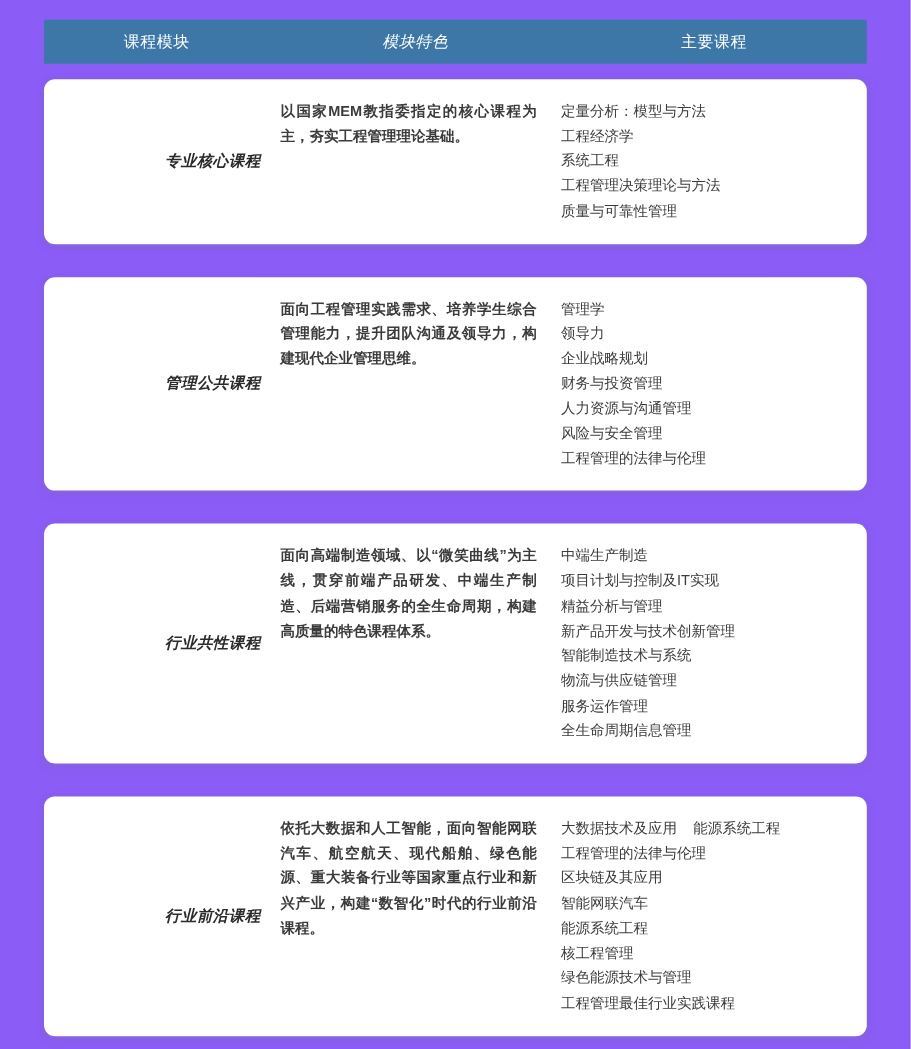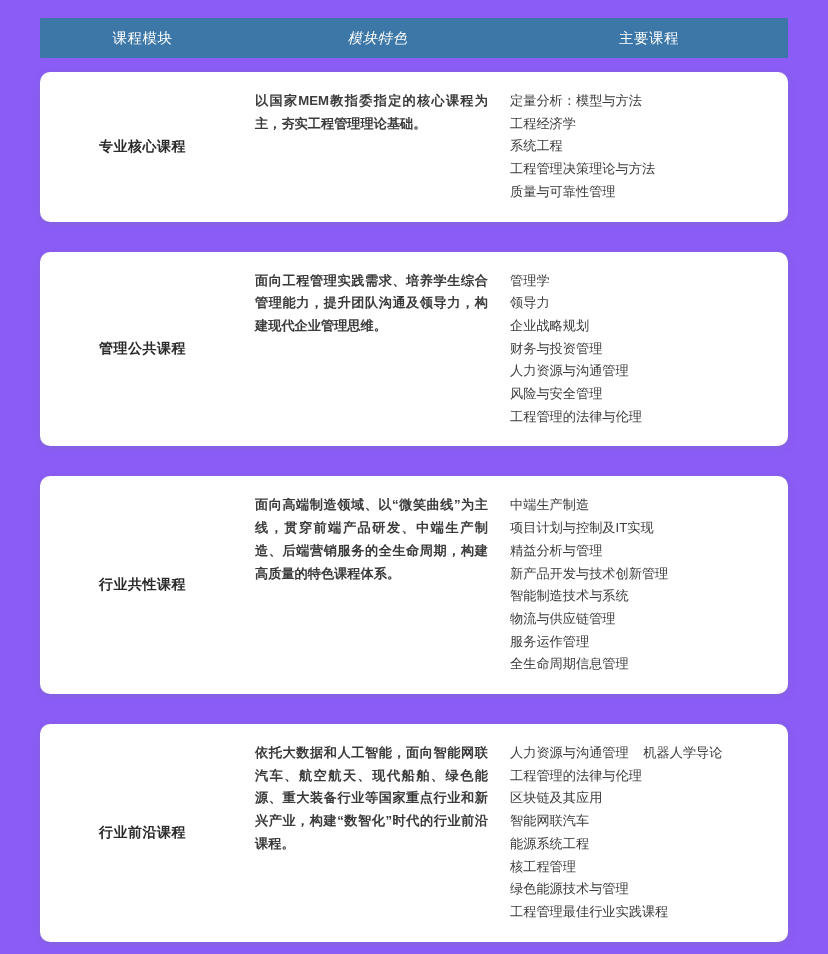--- a/index.html
+++ b/index.html
@@ -55,22 +55,23 @@
     box-shadow: 0 1px 4px rgba(120,130,140,0.22), 0 3px 10px rgba(120,130,140,0.10);
     display: flex;
     align-items: stretch;
     margin-bottom: 30px;
     overflow: hidden;
   }
   .c-module {
     width: 205px;
     display: flex;
     align-items: center;
-    justify-content: center;
+    justify-content: flex-end;
     padding: 0 8px;
+    font-style: italic;
   }
   .c-module .label {
     font-size: 14px;
     font-weight: bold;
     color: #2b2b2b;
     letter-spacing: 0.5px;
     text-align: center;
   }
   .c-feature {
     width: 265px;
@@ -183,21 +184,21 @@
 
     <div class="row r3">
       <div class="c-module">
         <div class="label">行业前沿课程</div>
       </div>
       <div class="c-feature">
         <div class="text">依托大数据和人工智能，面向智能网联汽车、航空航天、现代船舶、绿色能源、重大装备行业等国家重点行业和新兴产业，构建“数智化”时代的行业前沿课程。</div>
       </div>
       <div class="c-courses">
         <ul>
-          <li>人力资源与沟通管理    机器人学导论</li>
+          <li>大数据技术及应用    能源系统工程</li>
           <li>工程管理的法律与伦理</li>
           <li>区块链及其应用</li>
           <li>智能网联汽车</li>
           <li>能源系统工程</li>
           <li>核工程管理</li>
           <li>绿色能源技术与管理</li>
           <li>工程管理最佳行业实践课程</li>
         </ul>
       </div>
     </div>

